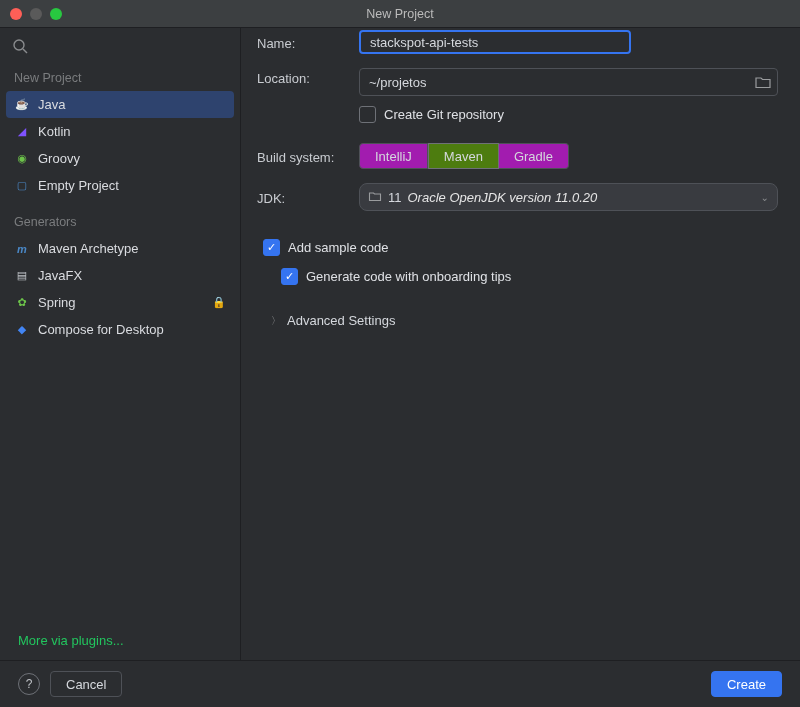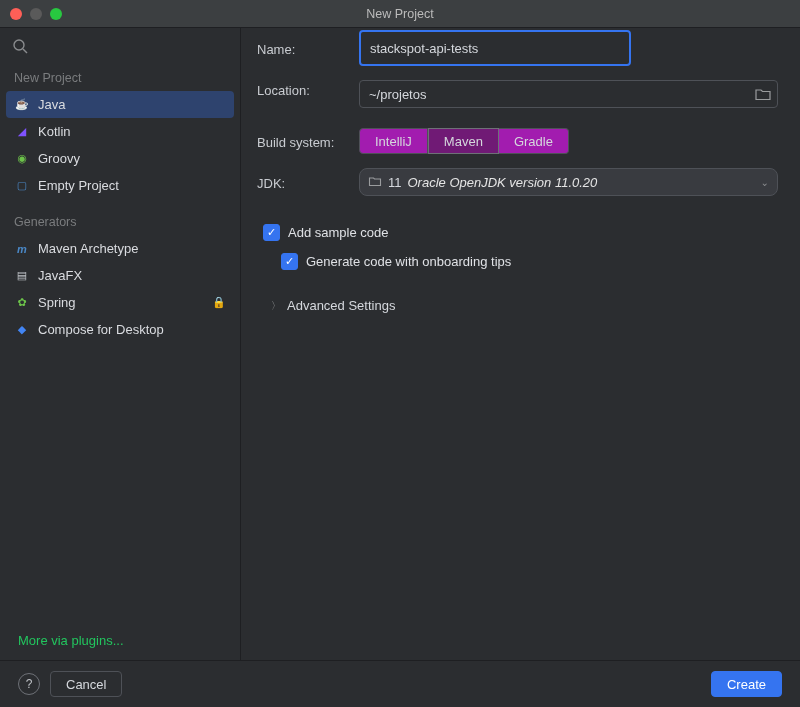--- a/index.html
+++ b/index.html
@@ -63,21 +63,21 @@
     .row { display: grid; grid-template-columns: 96px 1fr; align-items: center; gap: 6px; margin-bottom: 14px; }
     .row.top { align-items: start; }
     .lbl { color: #c9ccd1; font-size: 13px; padding-top: 3px; }
     .input {
       height: 28px; background: #2b2d30;
       border: 1px solid #4e5157; border-radius: 4px;
       color: #d5d8dd; padding: 0 9px;
       font-size: 13px; font-family: inherit;
       outline: none; width: 100%;
     }
-    .input.focus { border: 2px solid #3574f0; height: 36px; }
+    .input.focus { border: 2px solid #3574f0; height: 24px; }
     .loc-wrap { position: relative; }
     .folder-btn { position: absolute; right: 6px; top: 5px; width: 18px; height: 18px; }
     .hint { color: #8a8c8e; font-size: 12px; margin-top: 6px; }
     .cb-row { display: flex; align-items: center; gap: 8px; margin-top: 10px; }
     .cb {
       width: 17px; height: 17px; border-radius: 3px;
       border: 1px solid #6e7177; display: inline-flex;
       align-items: center; justify-content: center;
       font-size: 11px;
     }
@@ -85,21 +85,21 @@
 
     .seg { display: flex; }
     .seg button {
       background: #a21caf; border: 1px solid #4e5157;
       color: #d5d8dd; font-size: 13px; height: 26px;
       padding: 0 15px; cursor: default;
     }
     .seg button:first-child { border-radius: 4px 0 0 4px; }
     .seg button:last-child { border-radius: 0 4px 4px 0; }
     .seg button + button { border-left: none; }
-    .seg button.active { background: #701a75; border-color: #6e7177; position: relative; z-index: 1; border-left: 1px solid #6e7177;}
+    .seg button.active { background: #4d7c0f; border-color: #6e7177; position: relative; z-index: 1; border-left: 1px solid #6e7177;}
 
     .jdk {
       height: 28px; background: #393b40;
       border: 1px solid #4e5157; border-radius: 8px;
       display: flex; align-items: center; gap: 6px;
       padding: 0 8px; color: #d5d8dd;
       justify-content: flex-start;
     }
     .jdk .ver { color: #d5d8dd; }
     .jdk .desc { color: #e5e5e5; font-style: italic; }
@@ -204,20 +204,24 @@
       <div class="lbl">Location:</div>
       <div>
         <div class="loc-wrap">
           <input class="input" value="~/projetos" style="">
           <span class="folder-btn">
             <svg width="18" height="18" viewBox="0 0 18 18" fill="none" stroke="#9a9c9e" stroke-width="1.2">
                 <path d="M2 5 h5 l1.5 1.5 h7.5 v8 h-14 z"></path>
               </svg>
           </span>
         </div>
+        <div class="cb-row">
+          <span class="cb"></span>
+          <span>Create Git repository</span>
+        </div>
       </div>
     </div>
 
     <div class="row" style="margin-top:6px">
       <div class="lbl">Build system:</div>
       <div class="seg">
         <button>IntelliJ</button>
         <button class="active">Maven</button>
         <button>Gradle</button>
       </div>

